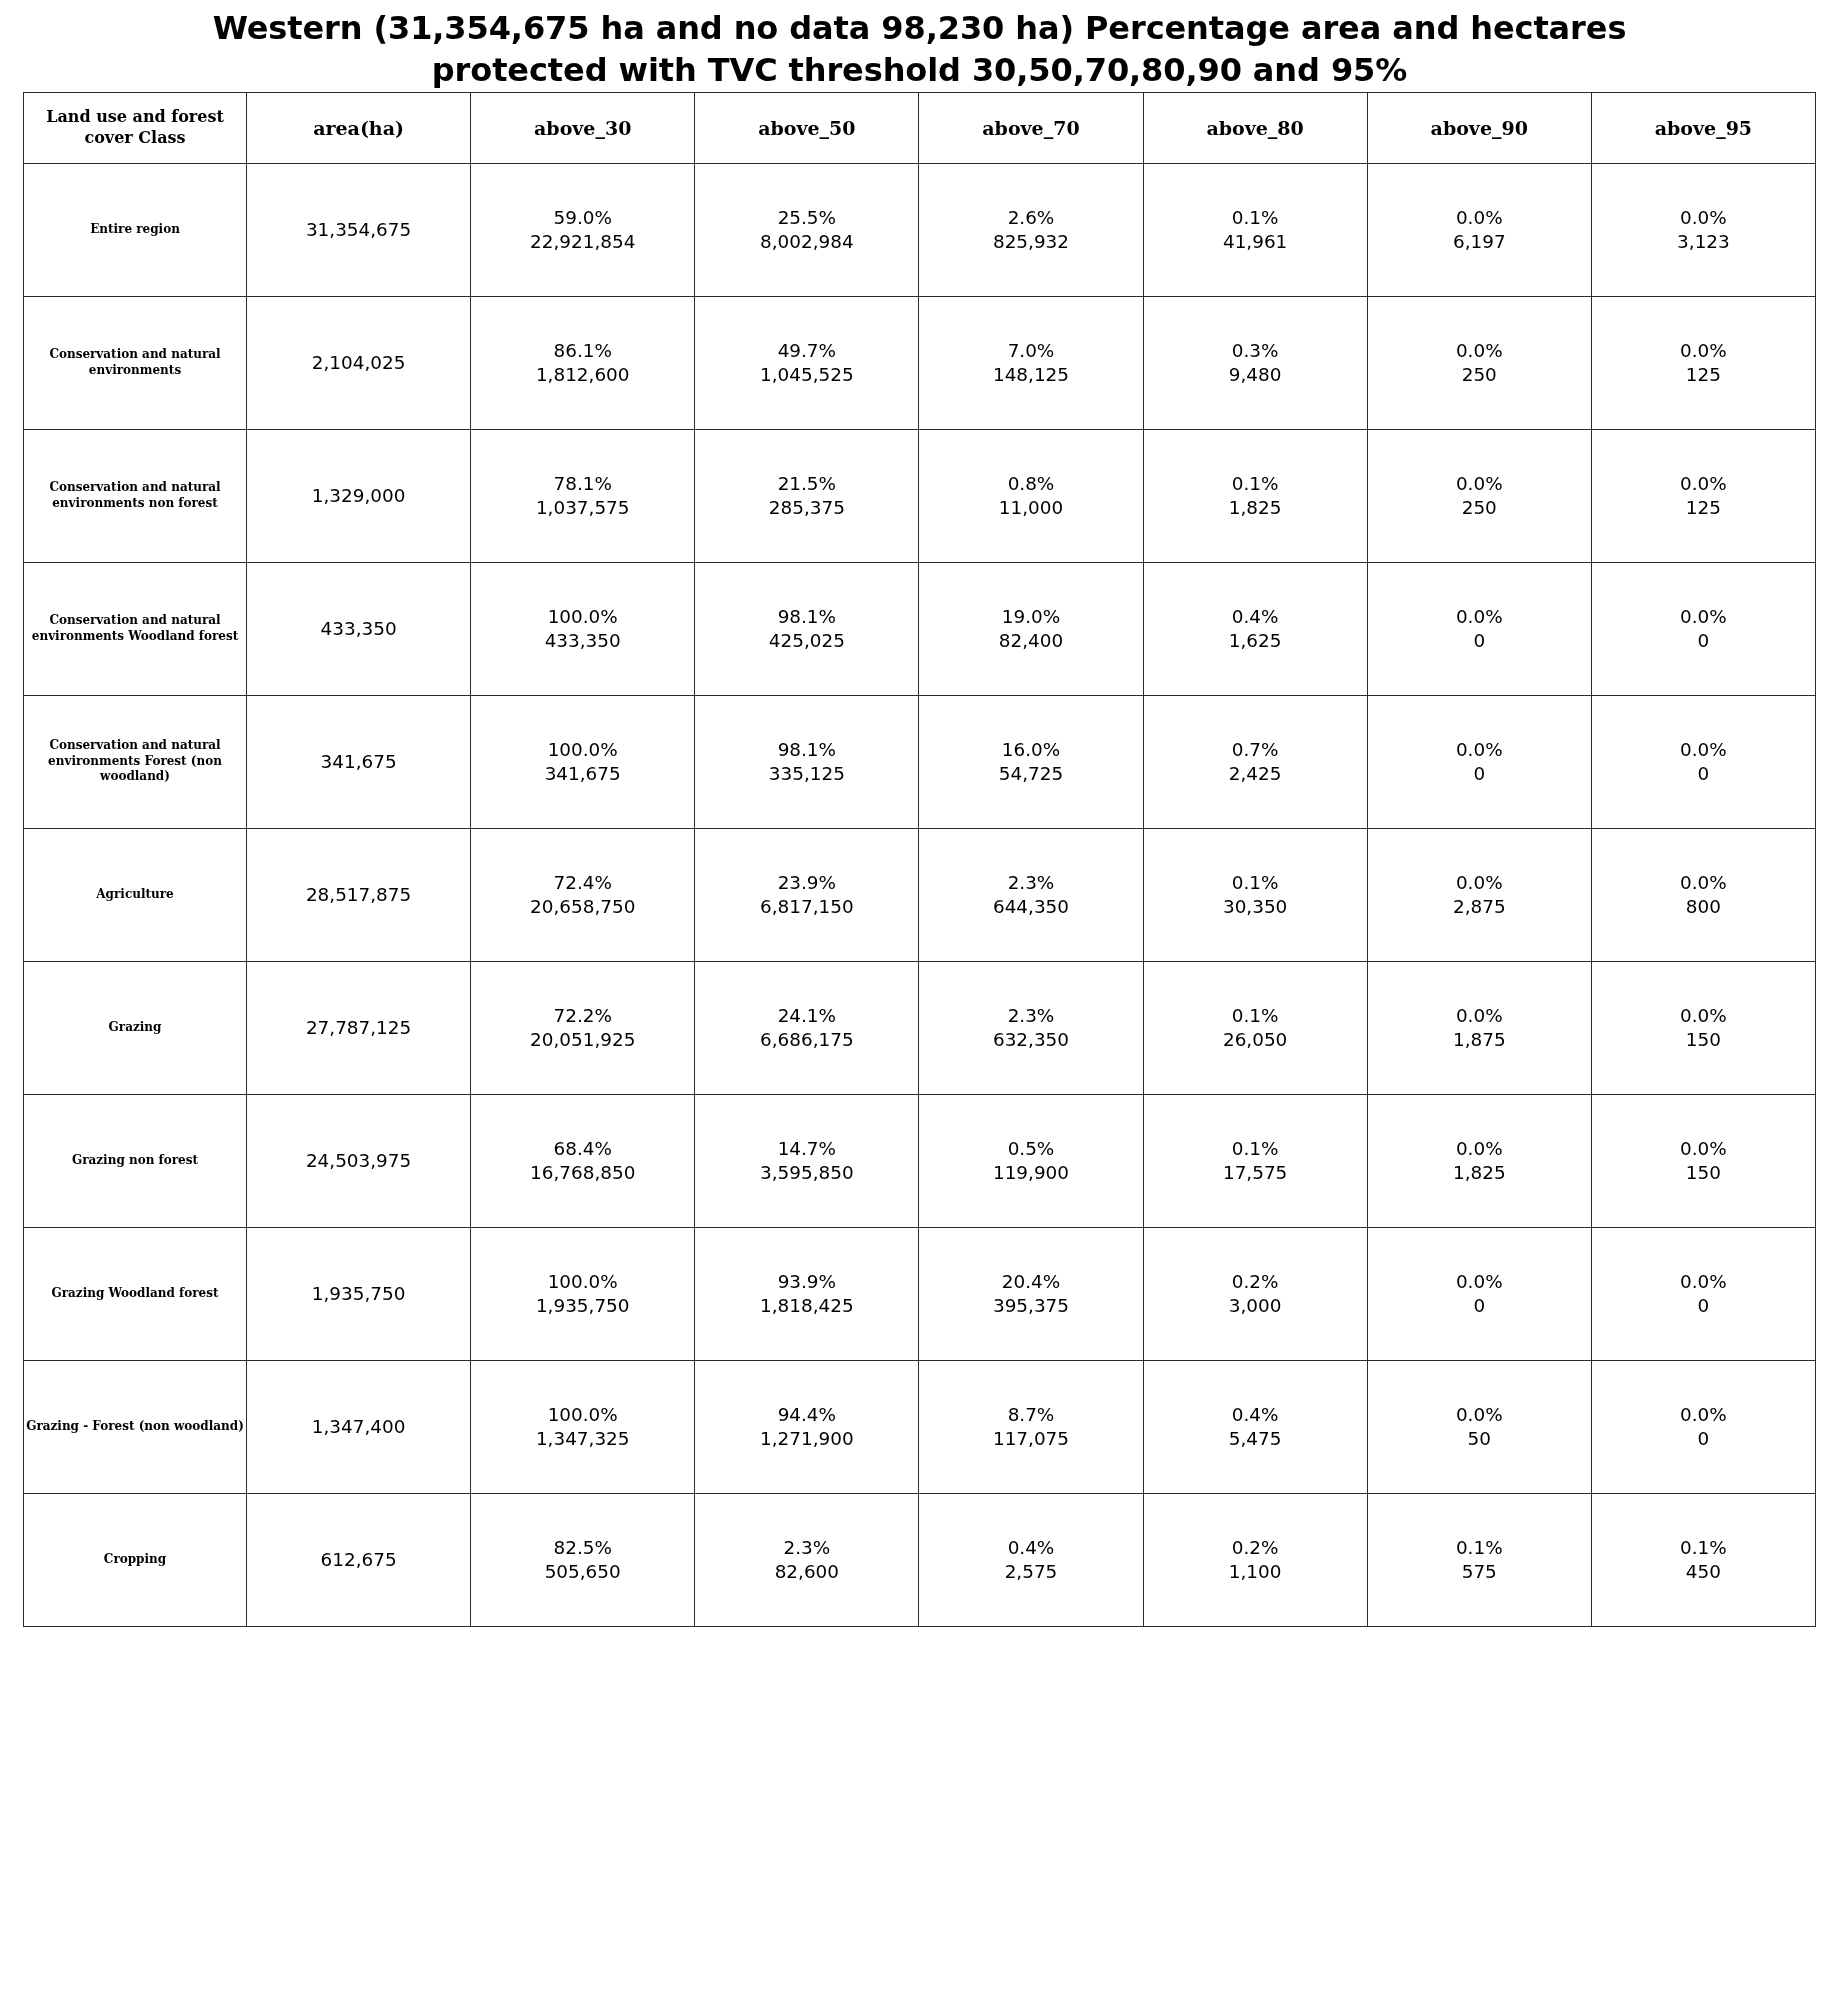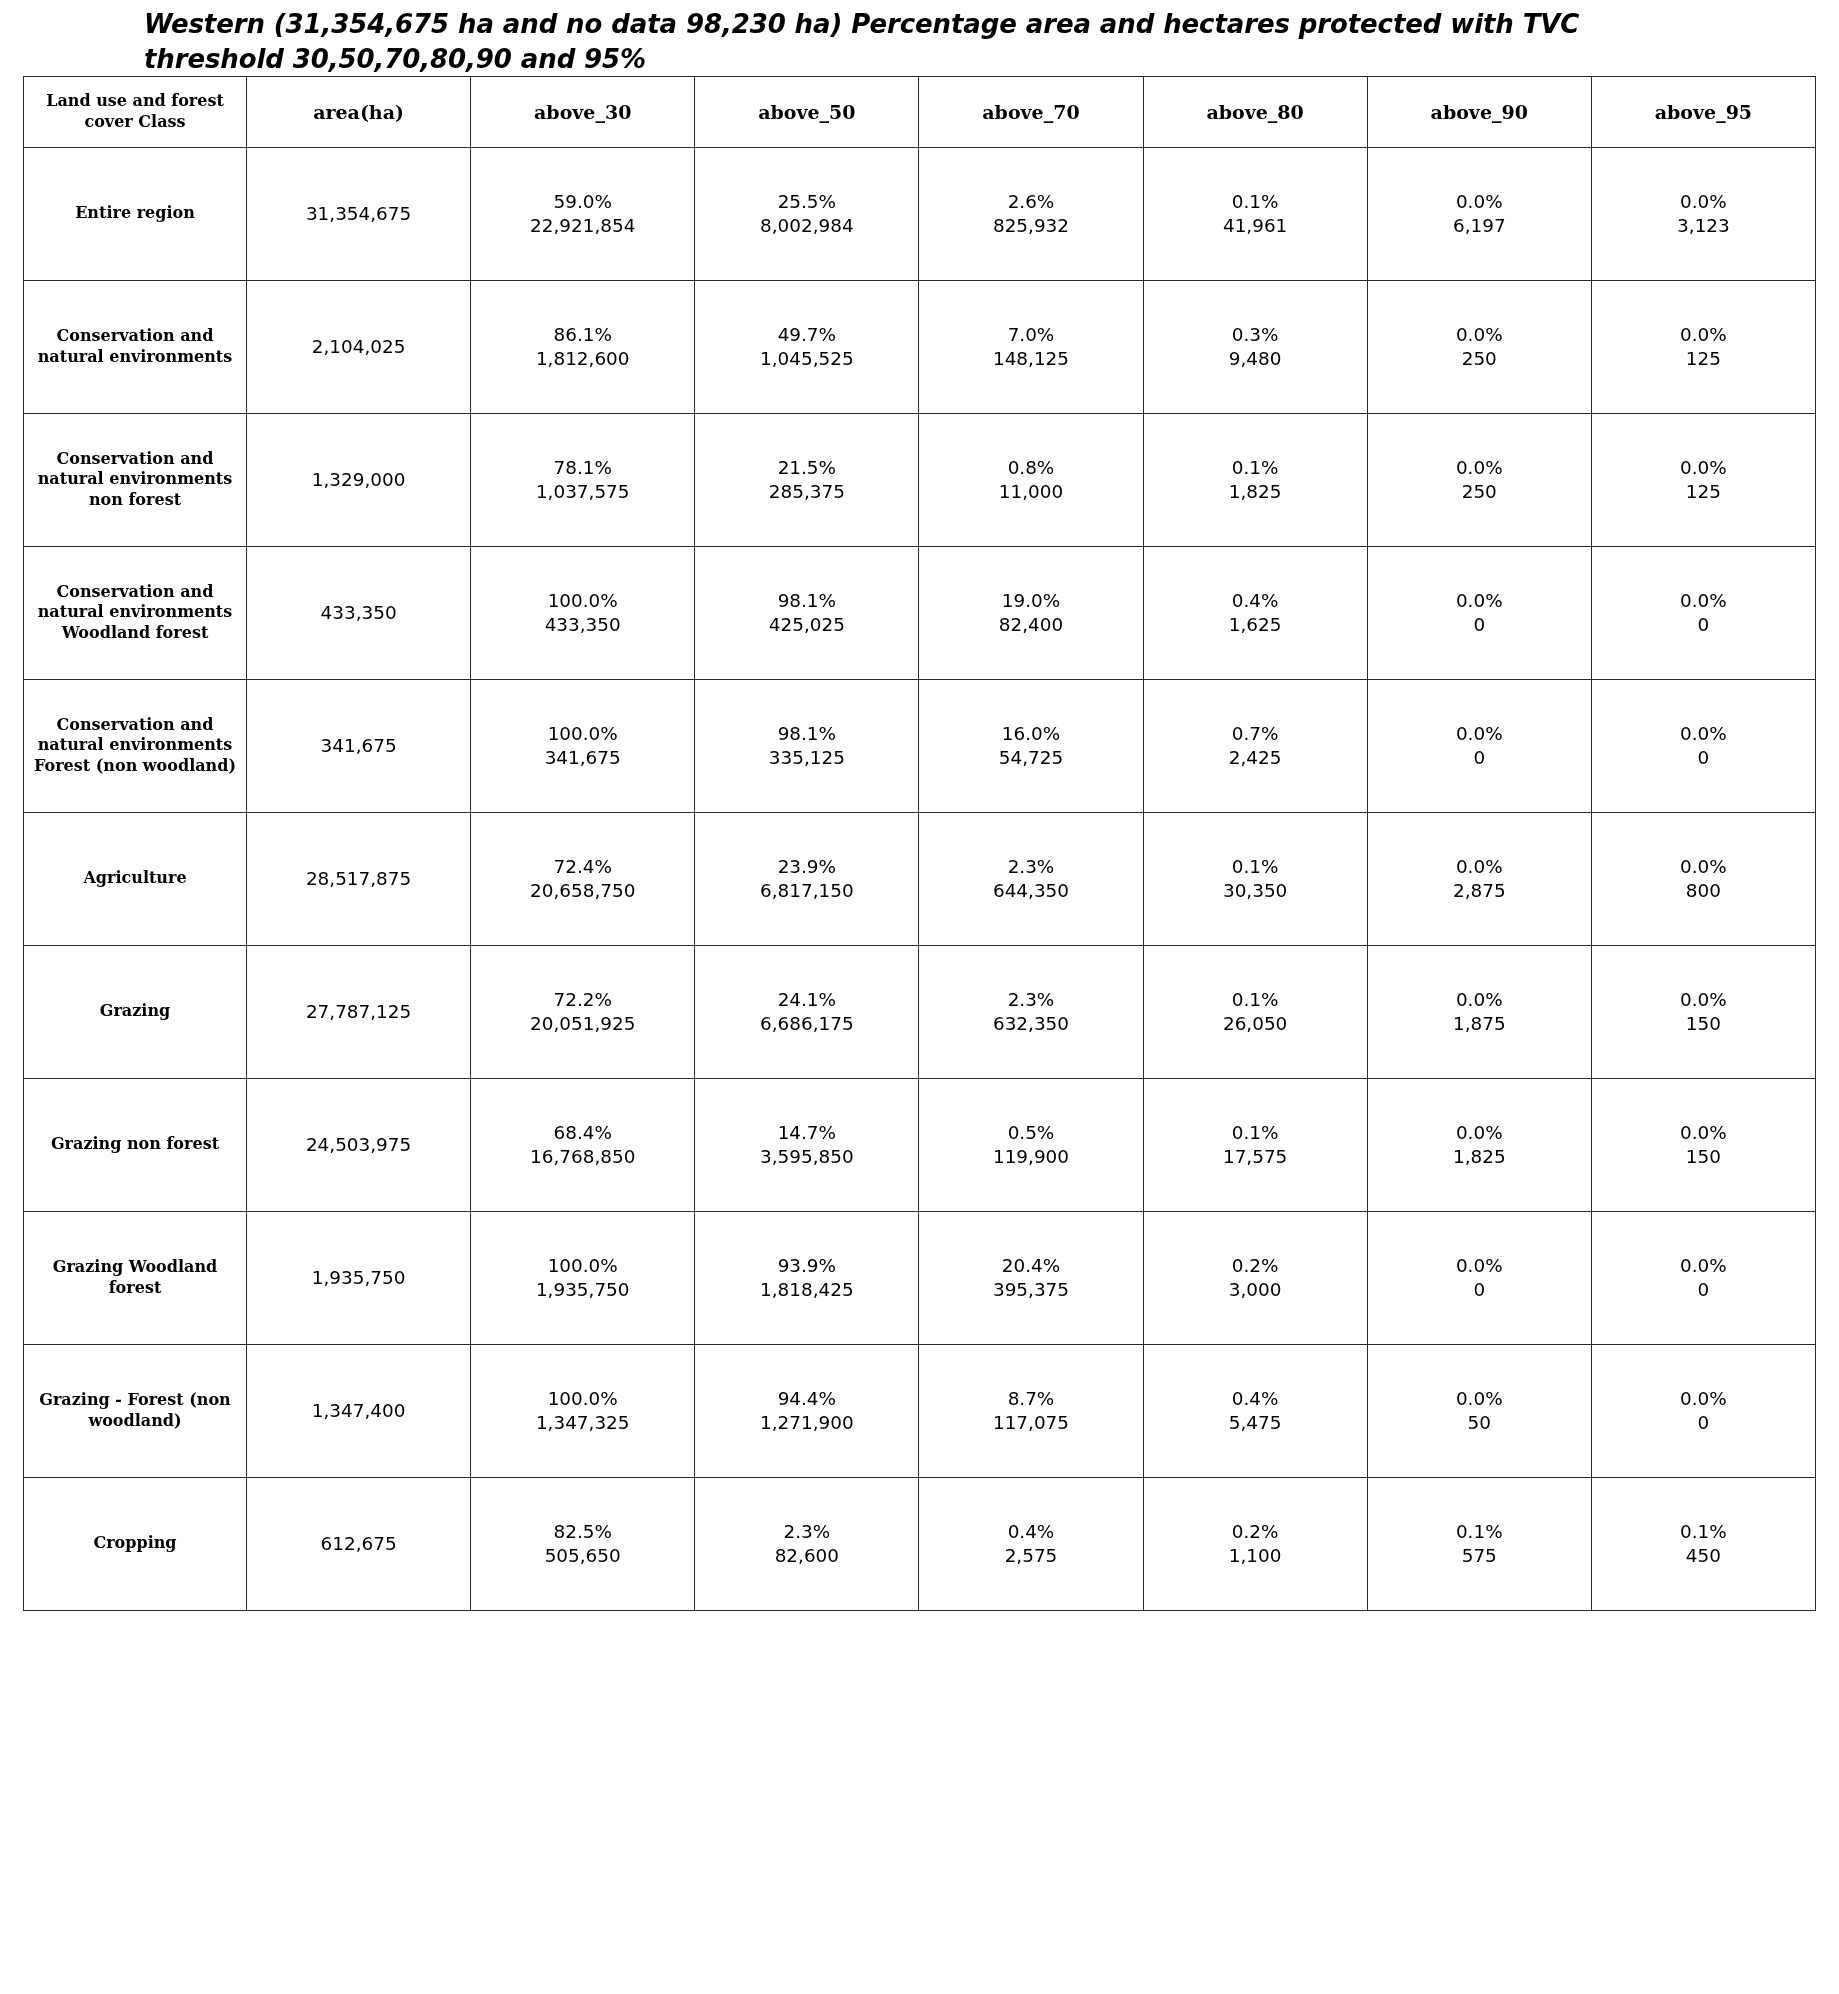--- a/index.html
+++ b/index.html
@@ -15,28 +15,27 @@
   .page {
     width: 1839px;
     min-height: 2548px;
     box-sizing: border-box;
     padding: 0;
     position: relative;
     display: flex;
     flex-direction: column;
   }
   .title {
-    text-align: left;
+    text-align: center;
     font-weight: bold;
-    font-size: 26px;
+    font-size: 32px;
     line-height: 1.32;
     padding: 7.2px 144px 0 144px;
     box-sizing: border-box;
     letter-spacing: -0.1px;
-    font-style: italic;
   }
   .table-wrap {
     padding: 0 23px;
     box-sizing: border-box;
   }
   table.data {
     border-collapse: collapse;
     width: 100%;
     table-layout: fixed;
   }
@@ -56,21 +55,21 @@
     font-size: 16px;
     line-height: 1.28;
     padding: 0 3.2px;
   }
   tbody td {
     height: 132px;
   }
   td.rowlabel {
     font-family: "DejaVu Serif", serif;
     font-weight: bold;
-    font-size: 16px;
+    font-size: 12px;
     line-height: 1.3;
     text-align: center;
     padding: 0 4px;
   }
   td.num {
     text-align: center;
     font-size: 18.4px;
     font-family: "DejaVu Sans", sans-serif;
   }
   .pair {

